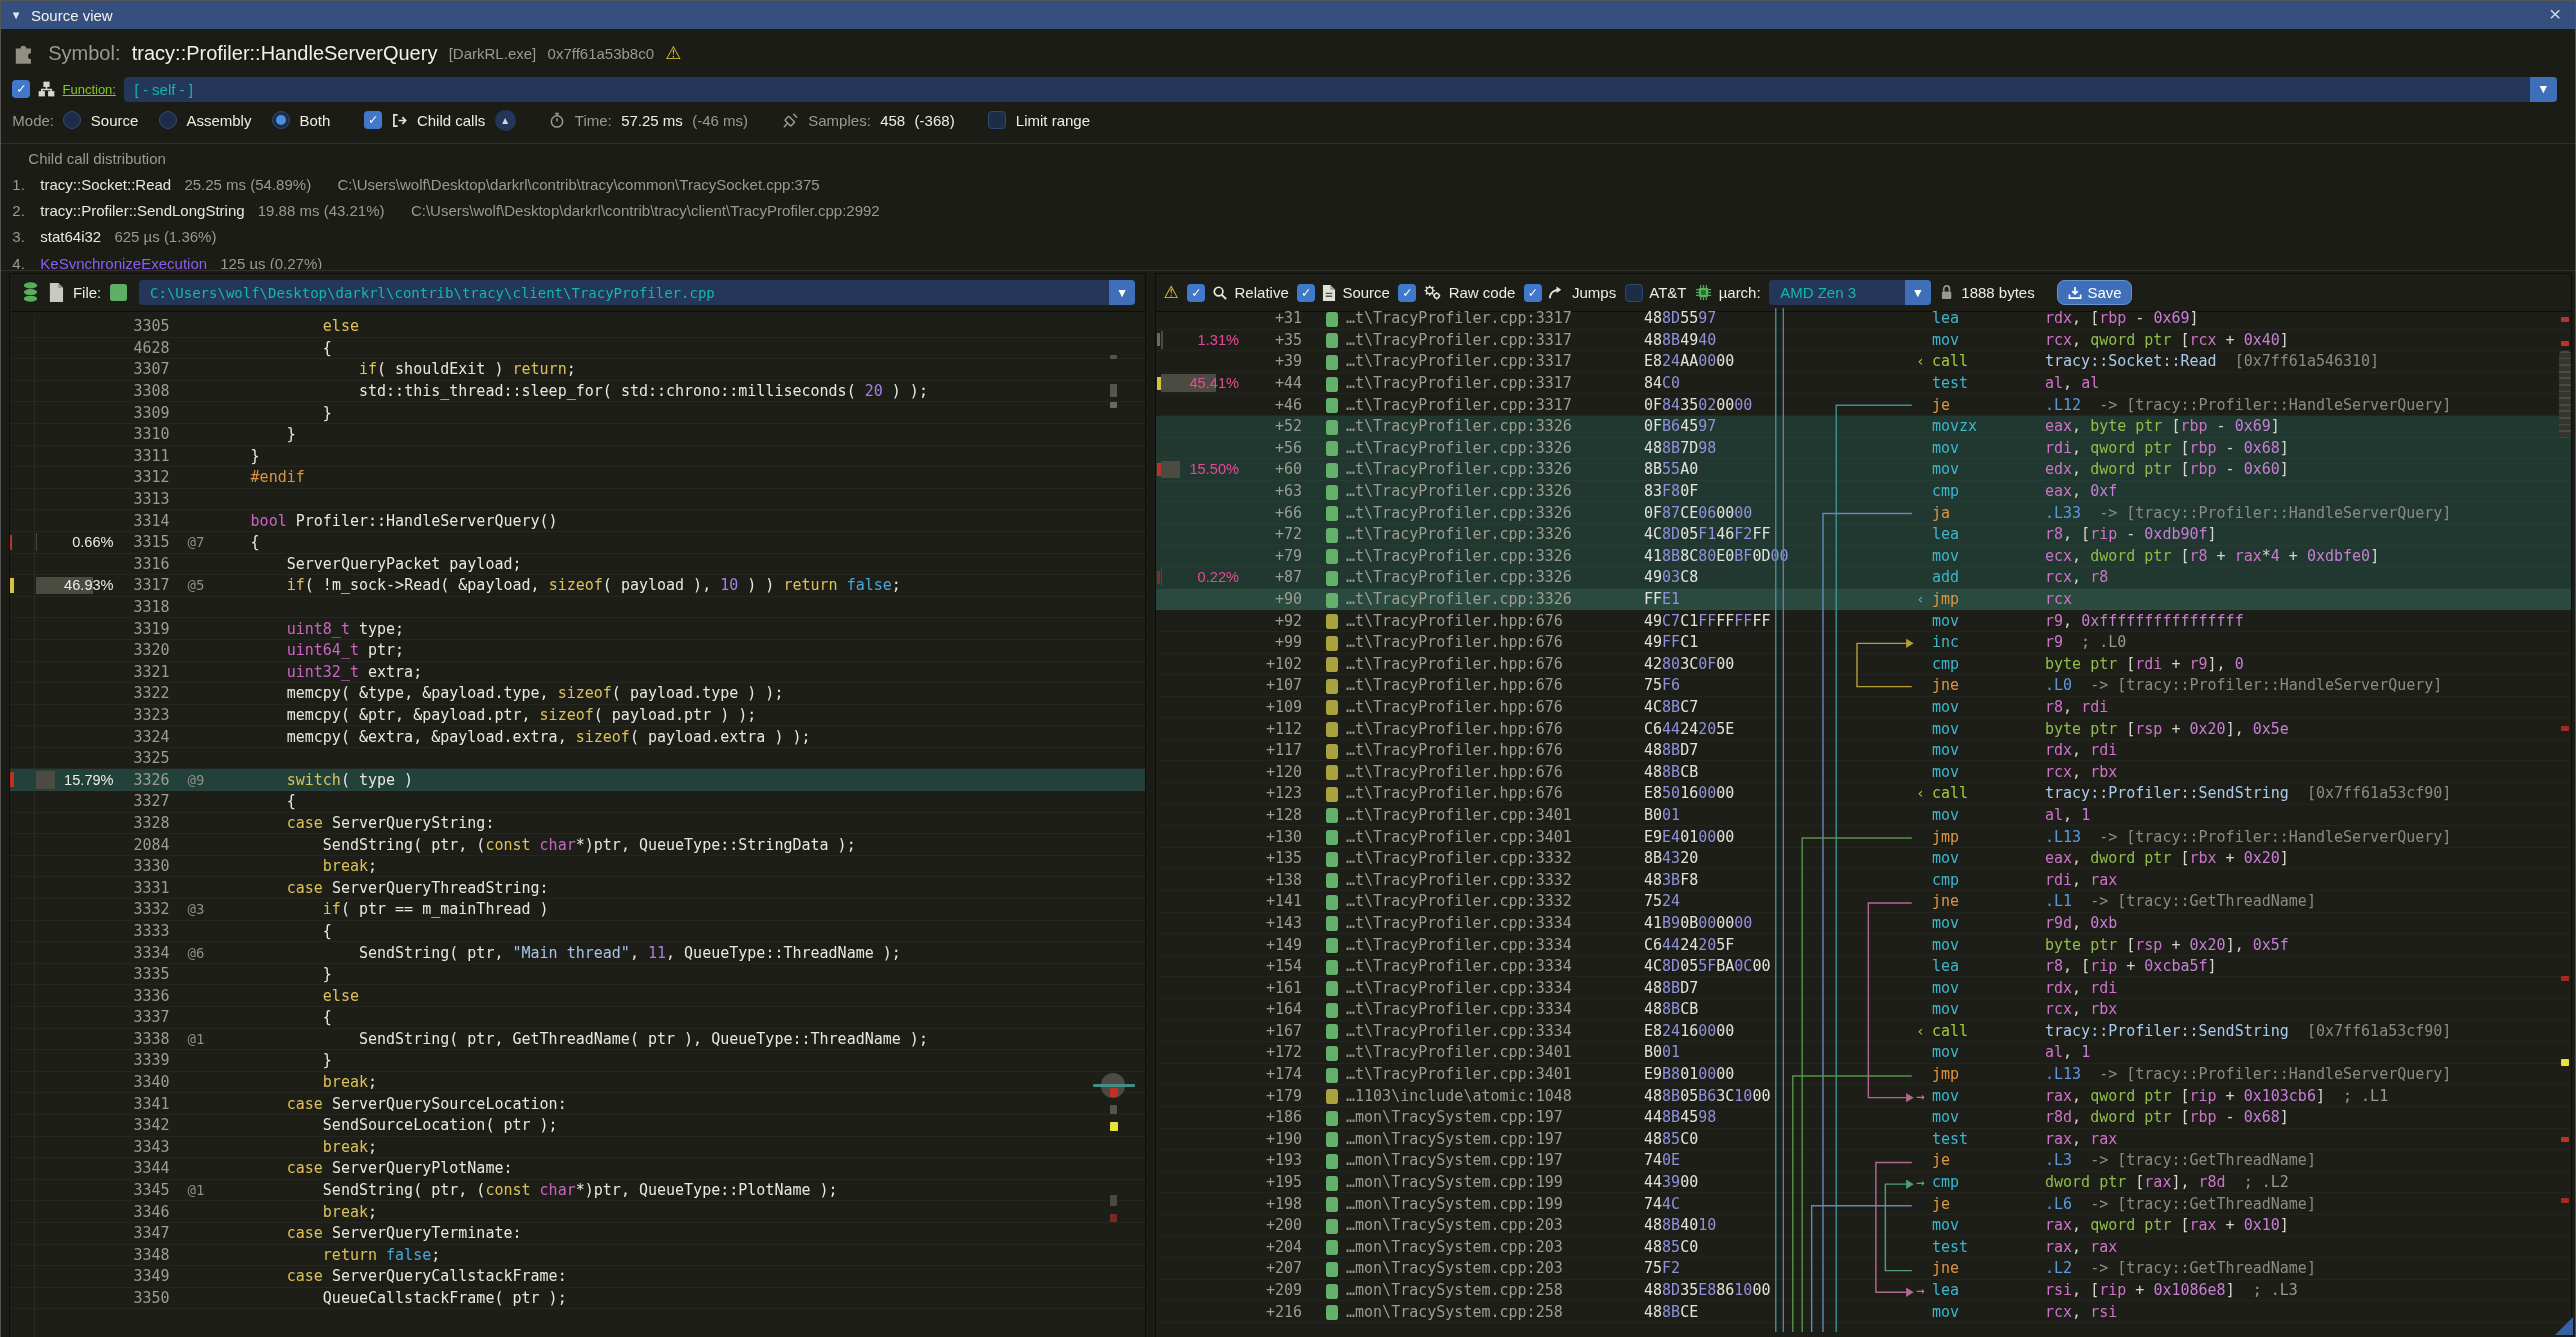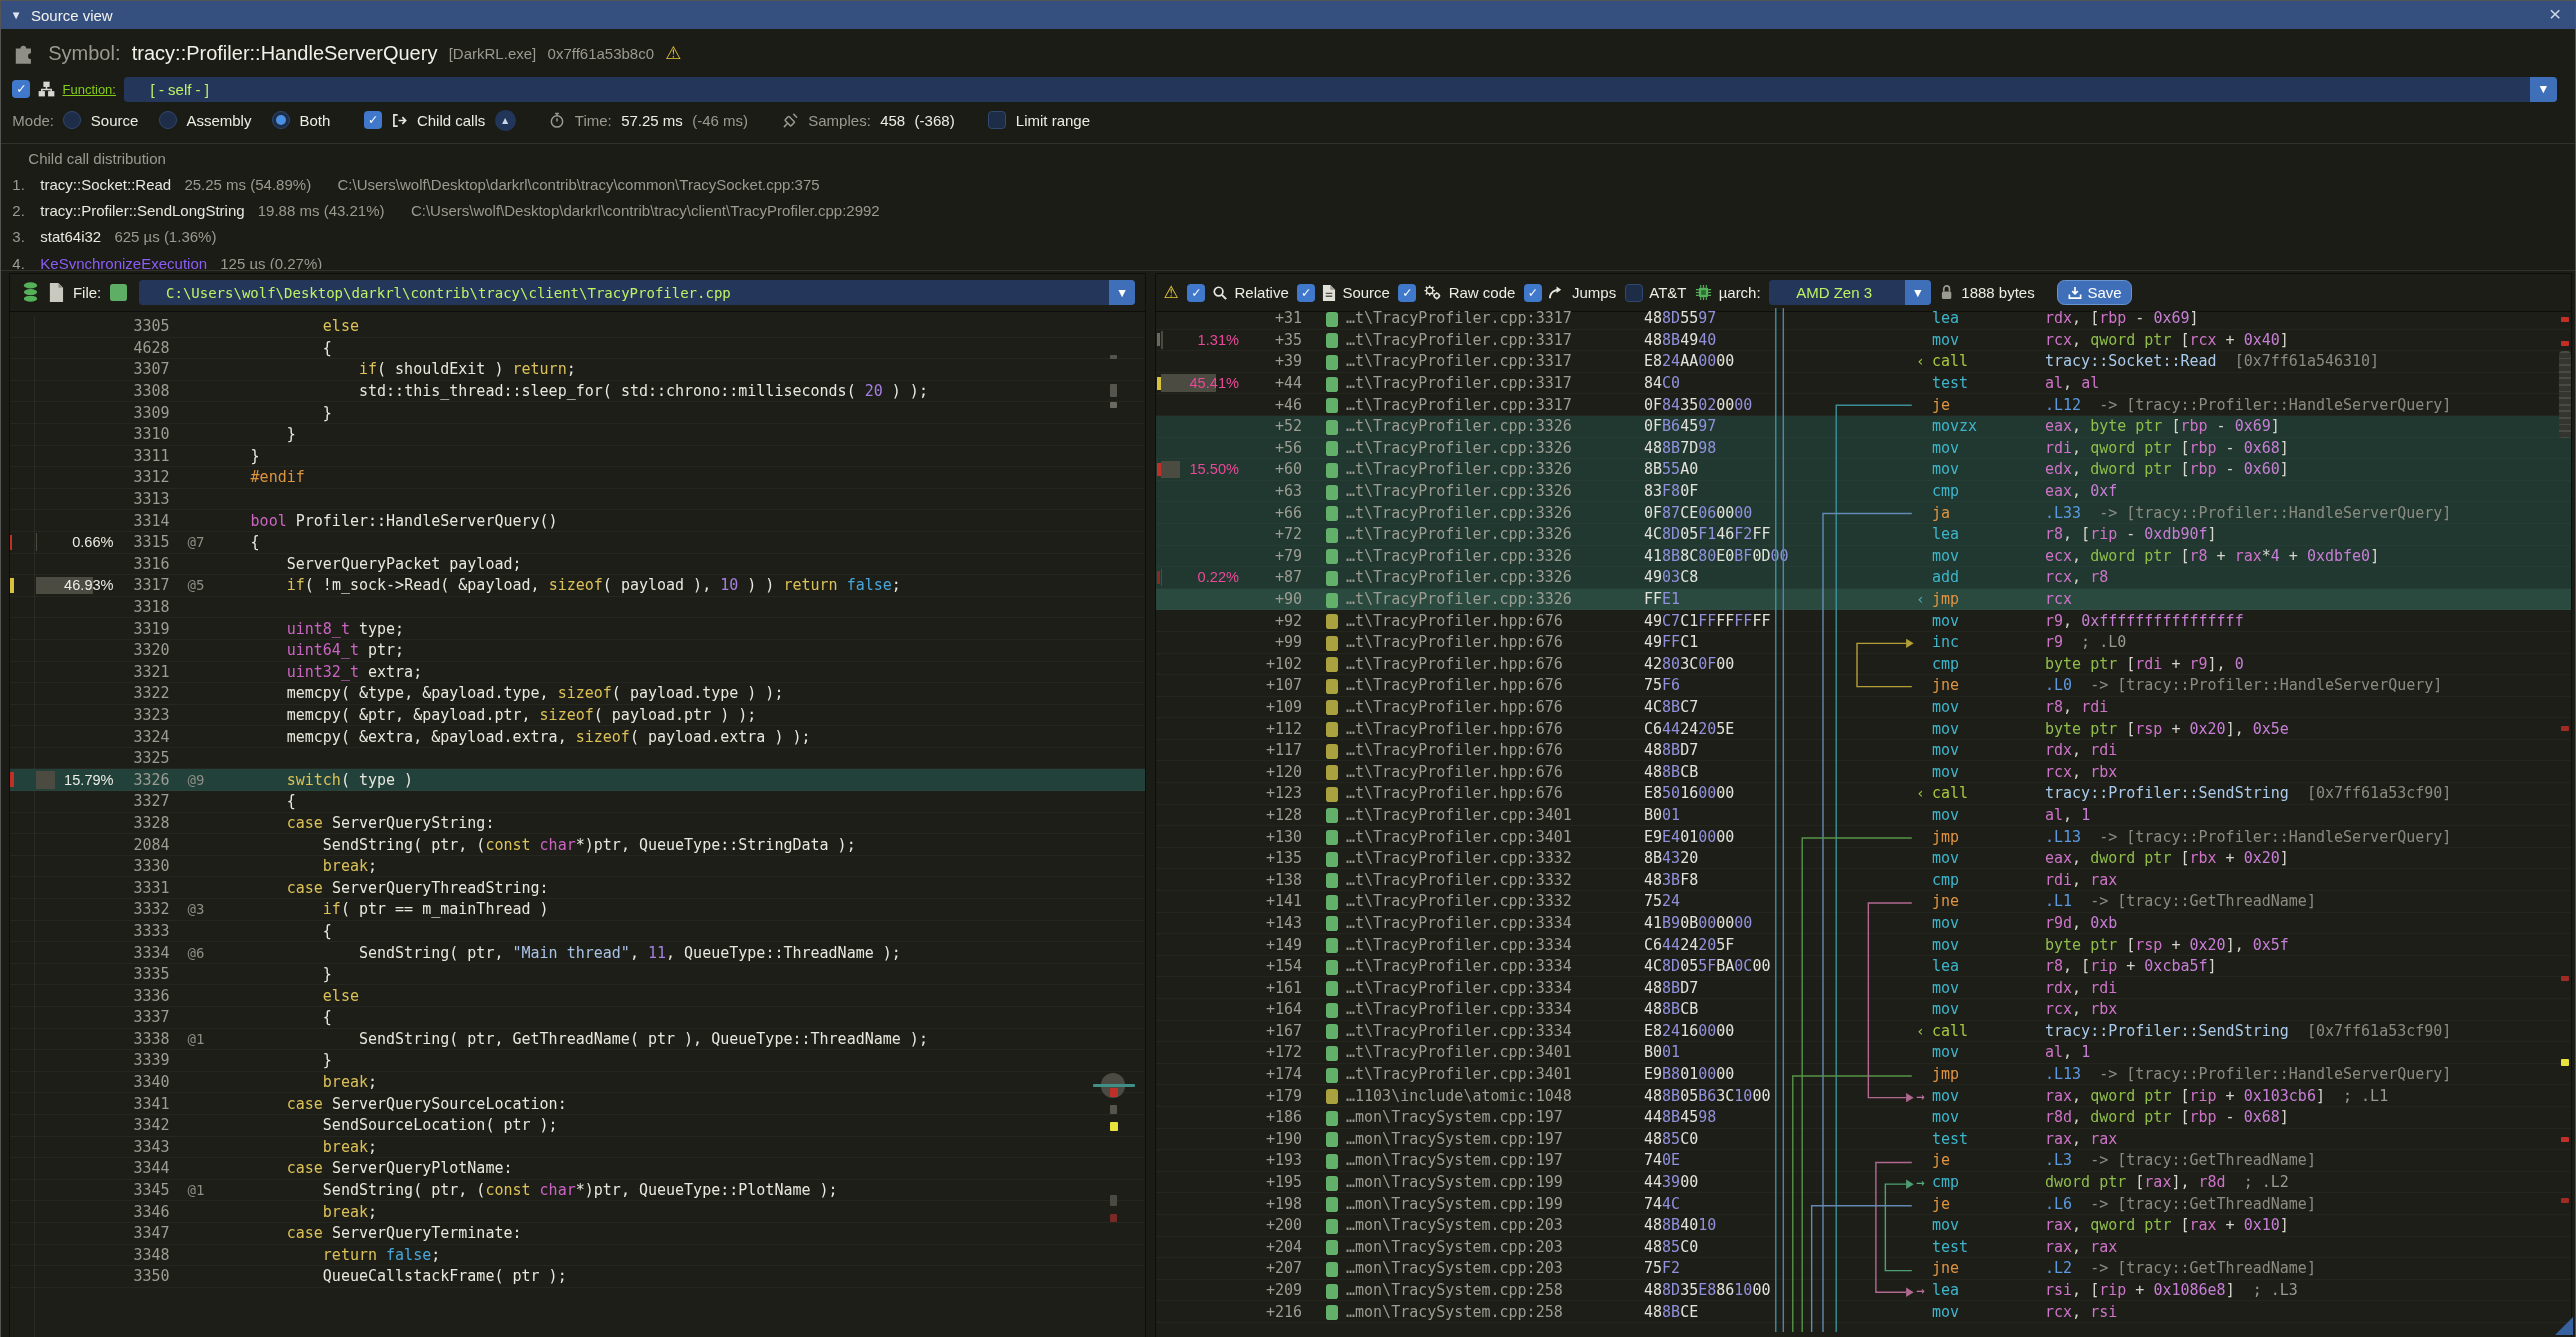--- a/index.html
+++ b/index.html
@@ -18,21 +18,21 @@
   .symname{font-size:20px;color:#f0f0e8;}
   .symmod,.symaddr{font-size:15px;color:#9a9a90;}
   .warn{color:#e8c832;font-size:18px;}
   
   .funcrow{position:absolute;left:11.3px;top:76px;height:24.6px;display:flex;align-items:center;gap:7.6px;width:2550px;}
   .cbx{width:18px;height:18px;border-radius:3.8px;background:#4078cc;display:flex;align-items:center;justify-content:center;
        font-size:12.3px;color:#fff;flex:none;}
   .cbx.off{background:#1d2c47;border:0.9px solid #314870;box-sizing:border-box;color:transparent;}
   .funclabel{font-size:13px;color:#84cc16;text-decoration:underline;}
   .combo{background:#24375a;border-radius:3.8px;height:24.6px;display:flex;align-items:center;position:relative;}
-  .combo .val{padding:0 27px;font-size:15px;color:#bef264;white-space:nowrap;}
+  .combo .val{padding:0 11px;font-size:15px;color:#14b8a6;white-space:nowrap;}
   .combo .arrowbtn{position:absolute;right:0;top:0;bottom:0;width:26.4px;background:#3f6fb8;border-radius:0 3.8px 3.8px 0;
         display:flex;align-items:center;justify-content:center;color:#fff;font-size:12.3px;}
   .funccombo{flex:1;margin-right:5.7px;}
   
   .moderow{position:absolute;left:11.3px;top:102px;height:34px;display:flex;align-items:center;gap:9.4px;font-size:15px;}
   .dim{color:#9a9a90;} .bright{color:#eceee4;}
   .radio{width:18px;height:18px;border-radius:50%;background:#1d2c47;border:0.9px solid #314870;box-sizing:border-box;flex:none;}
   .radio.sel{background:#1d2c47;position:relative;}
   .radio.sel:after{content:"";position:absolute;left:2.8px;top:2.8px;width:10.4px;height:10.4px;border-radius:50%;background:#4a90e2;}
   .gap8{width:1.9px;} .gap20{width:15px;}
@@ -429,20 +429,24 @@
           <span class="snum">3346</span>
           <span class="scode">        <span class="tk-kw">break</span>;</span>
         </div>
         <div class="srow">
           <span class="snum">3347</span>
           <span class="scode">    <span class="tk-kw">case</span> <span class="tk-plain">ServerQueryTerminate</span>:</span>
         </div>
         <div class="srow">
           <span class="snum">3348</span>
           <span class="scode">        <span class="tk-kw">return</span> <span class="tk-false">false</span>;</span>
+        </div>
+        <div class="srow">
+          <span class="snum">3349</span>
+          <span class="scode">    <span class="tk-kw">case</span> <span class="tk-plain">ServerQueryCallstackFrame</span>:</span>
         </div>
         <div class="srow">
           <span class="snum">3350</span>
           <span class="scode">        <span class="tk-plain">QueueCallstackFrame</span>( <span class="tk-plain">ptr</span> );</span>
         </div>
       </div>
 
     <div class="markdot" style="left:1100px;top:81px;width:7.6px;height:3.8px;background:#55554d"></div>
     <div class="markdot" style="left:1100px;top:110px;width:7.6px;height:13.2px;background:#55554d"></div>
     <div class="markdot" style="left:1100px;top:128px;width:7.6px;height:5.7px;background:#6a6a60"></div>

